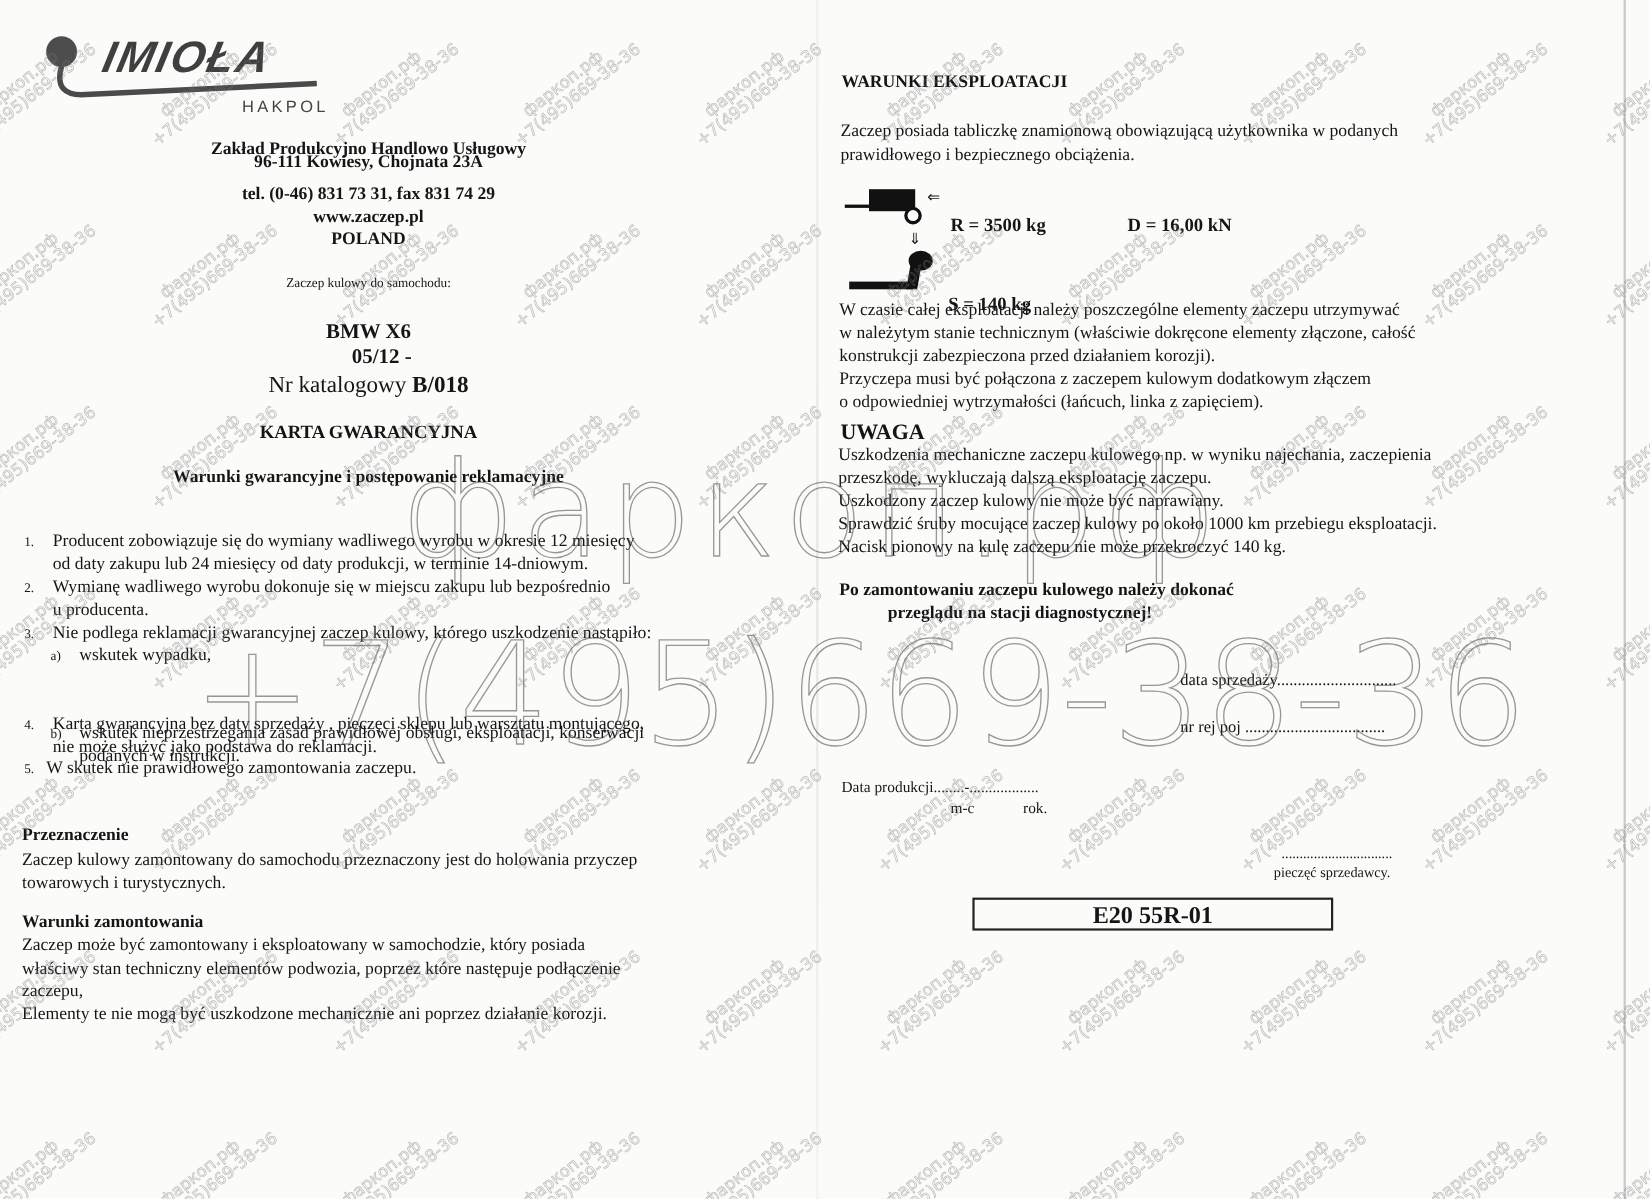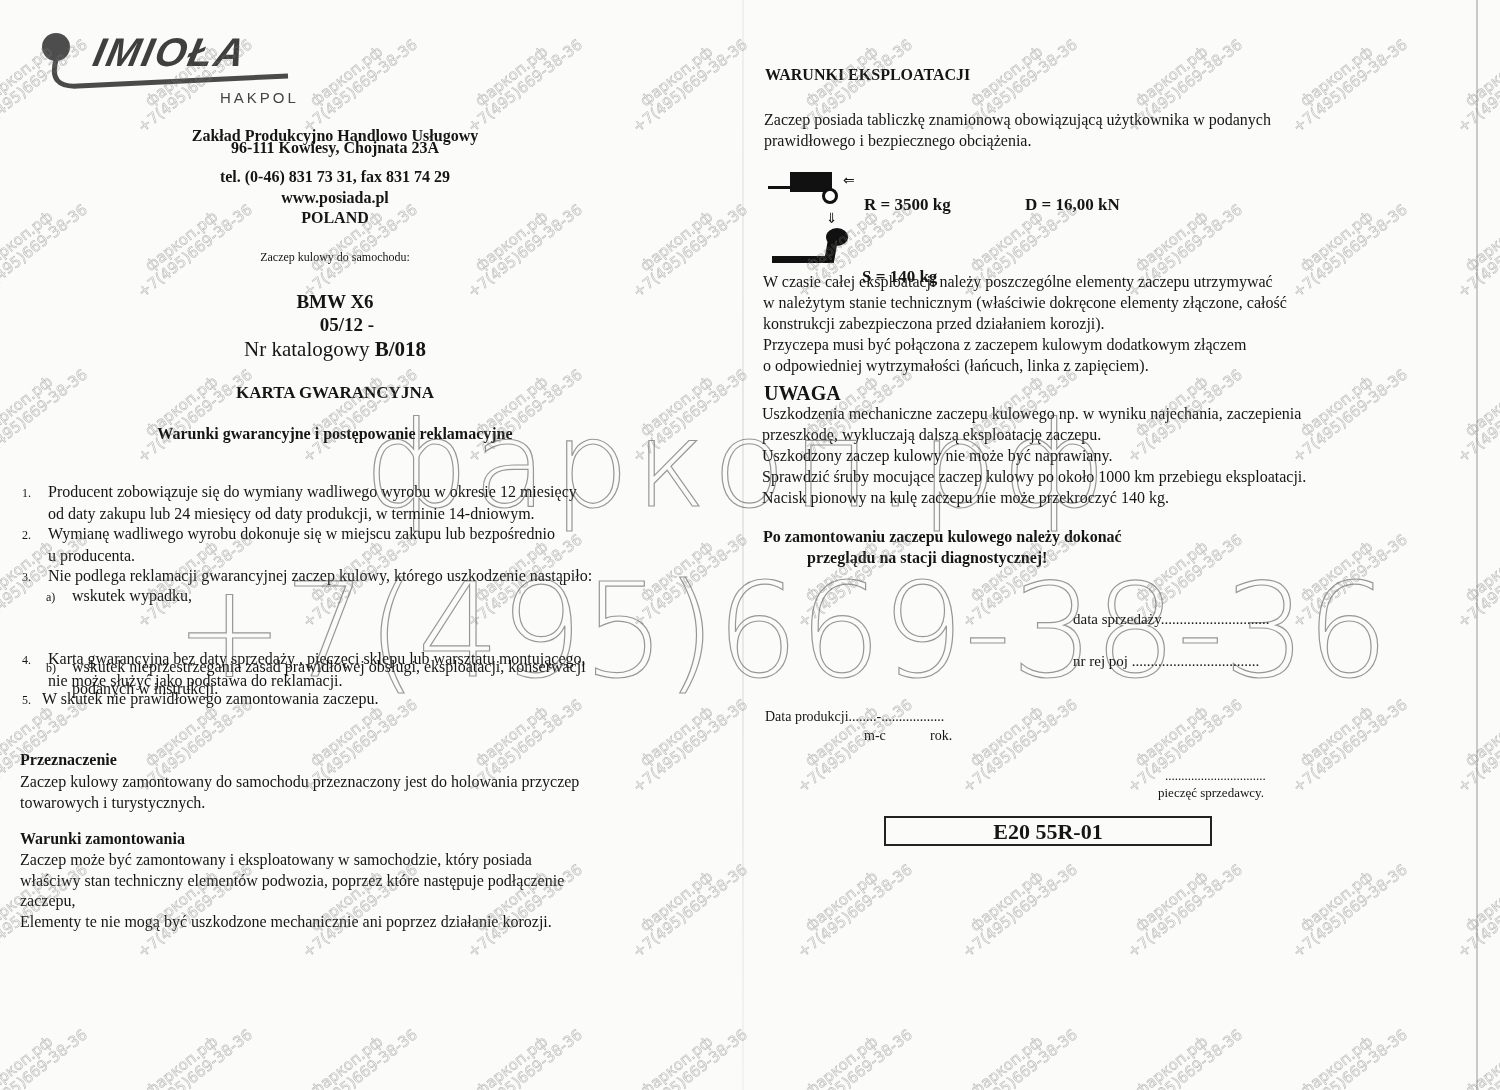--- a/index.html
+++ b/index.html
@@ -57,21 +57,21 @@
       <path d="M18 30 Q 10 58 40 56 Q 120 52 250 46" stroke="#4a4a4a" stroke-width="5" fill="none"></path>
     </svg>
     <div class="ball"></div>
     <div class="word">IMIOŁA</div>
     <div class="sub">HAKPOL</div>
   </div>
 
   <div class="abs hdr" style="top:126px;">Zakład Produkcyjno Handlowo Usługowy</div>
   <div class="abs hdr" style="top:138px;text-align:center;">96-111 Kowiesy, Chojnata 23A</div>
   <div class="abs hdr" style="top:167px;">tel. (0-46) 831 73 31, fax  831 74 29</div>
-  <div class="abs hdr" style="top:188px;">www.posiada.pl</div>
+  <div class="abs hdr" style="top:188px;">www.zaczep.pl</div>
   <div class="abs hdr" style="top:208px;">POLAND</div>
 
   <div class="abs c" style="left:0;width:670px;top:250px;font-size:12px;">Zaczep kulowy do samochodu:</div>
   <div class="abs c b" style="left:0;width:670px;top:291px;font-size:19px;">BMW X6</div>
   <div class="abs c b" style="left:12px;width:670px;top:314px;font-size:19px;">05/12 -</div>
   <div class="abs c" style="left:0;width:670px;top:337px;font-size:21px;">
     <span>Nr katalogowy </span><span class="b">B/018</span>
   </div>
 
   <div class="abs c b" style="left:0;width:670px;top:383px;font-size:17px;">KARTA GWARANCYJNA</div>

